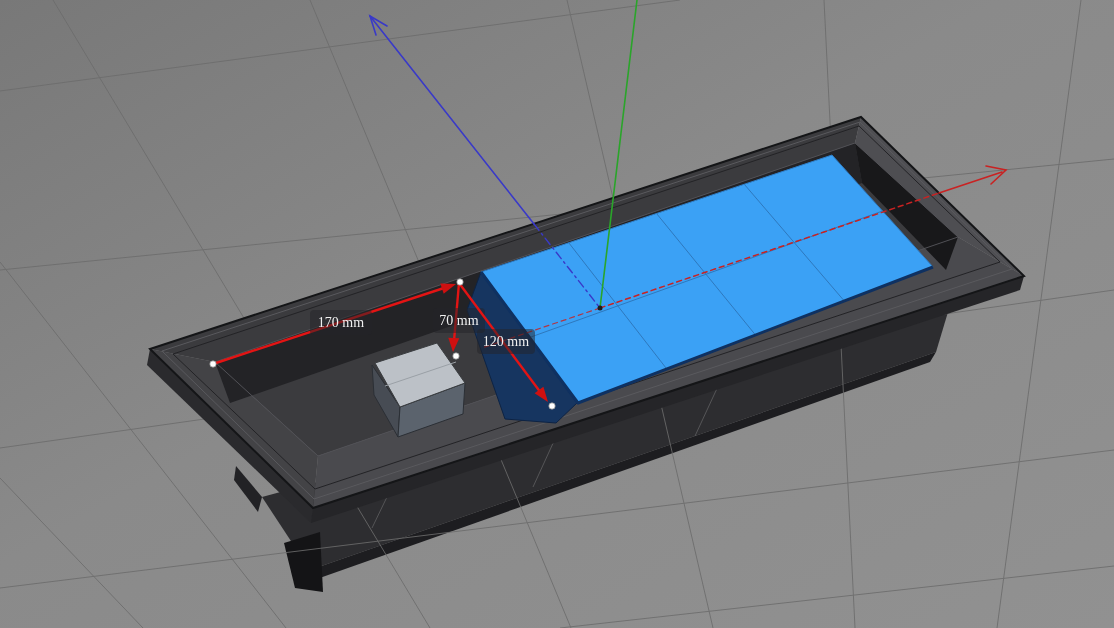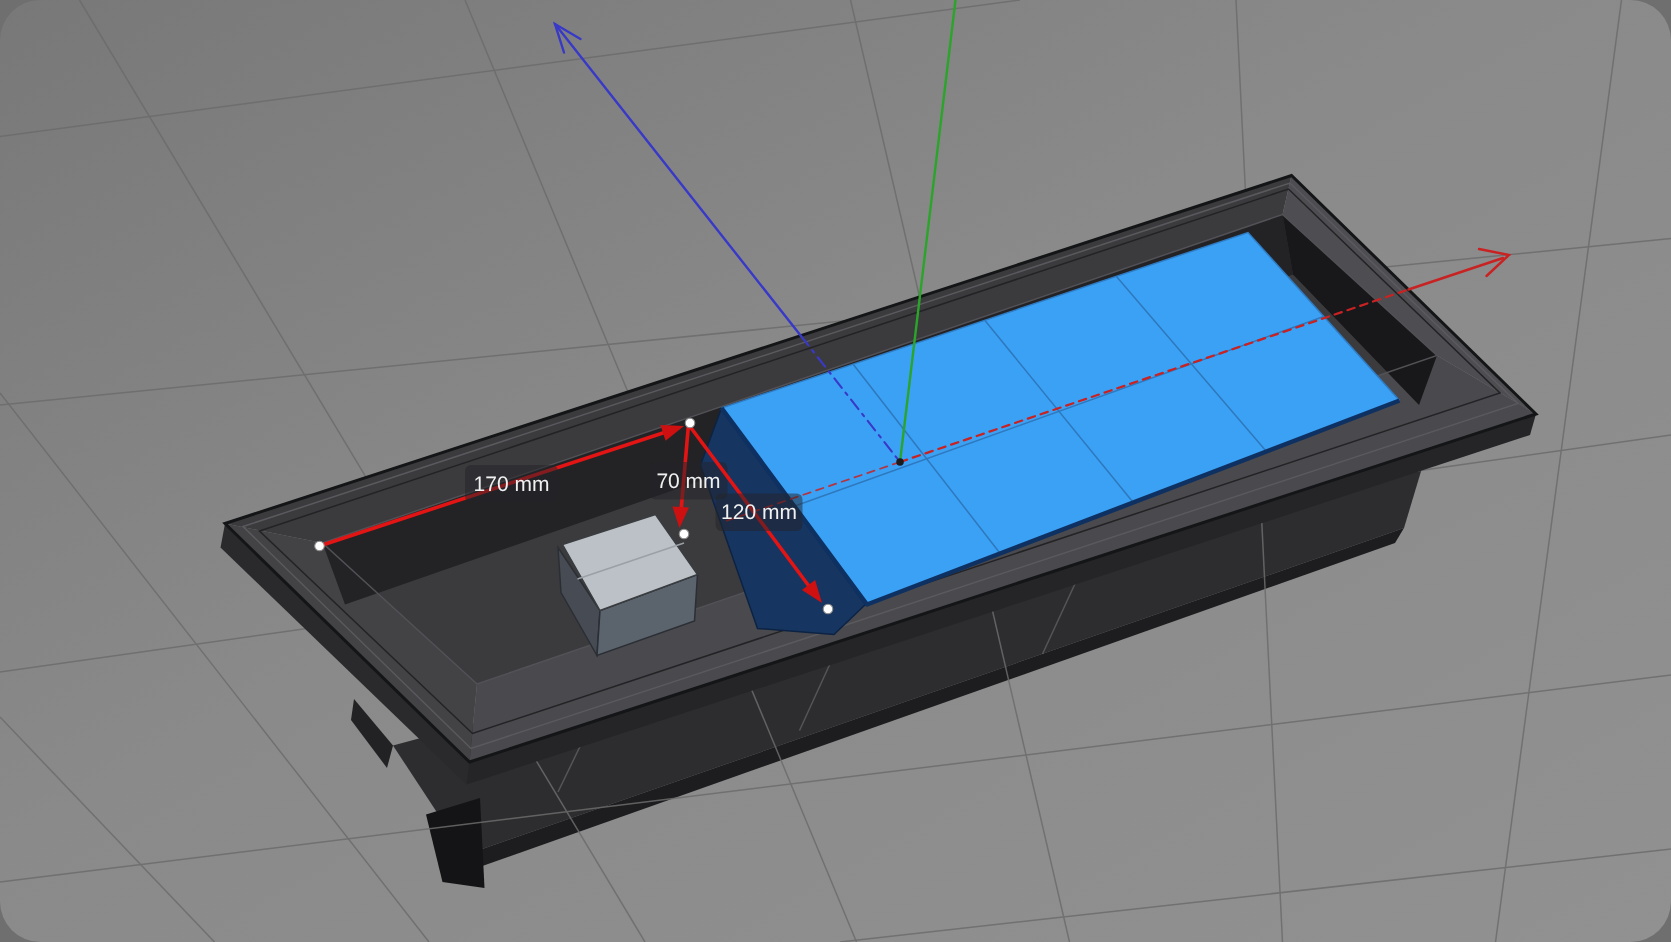--- a/index.html
+++ b/index.html
@@ -1,17 +1,17 @@
 <!DOCTYPE html>
 <html><head>
 <meta charset="utf-8">
 <style>
   html,body{margin:0;padding:0;background:#6f6f6f;}
   .stage{position:relative;width:1114px;height:628px;overflow:hidden;
-         font-family:Liberation Sans, sans-serif;border-radius:27px;}
+         font-family:Liberation Serif, serif;}
   svg{display:block;}
   .dim-label-text{font-size:14px;fill:#f0f0f0;}
   text{user-select:none;}
 </style>
 </head>
 <body>
 
 <div class="stage">
 <svg width="1114" height="628" viewBox="0 0 1114 628" xmlns="http://www.w3.org/2000/svg">
 

